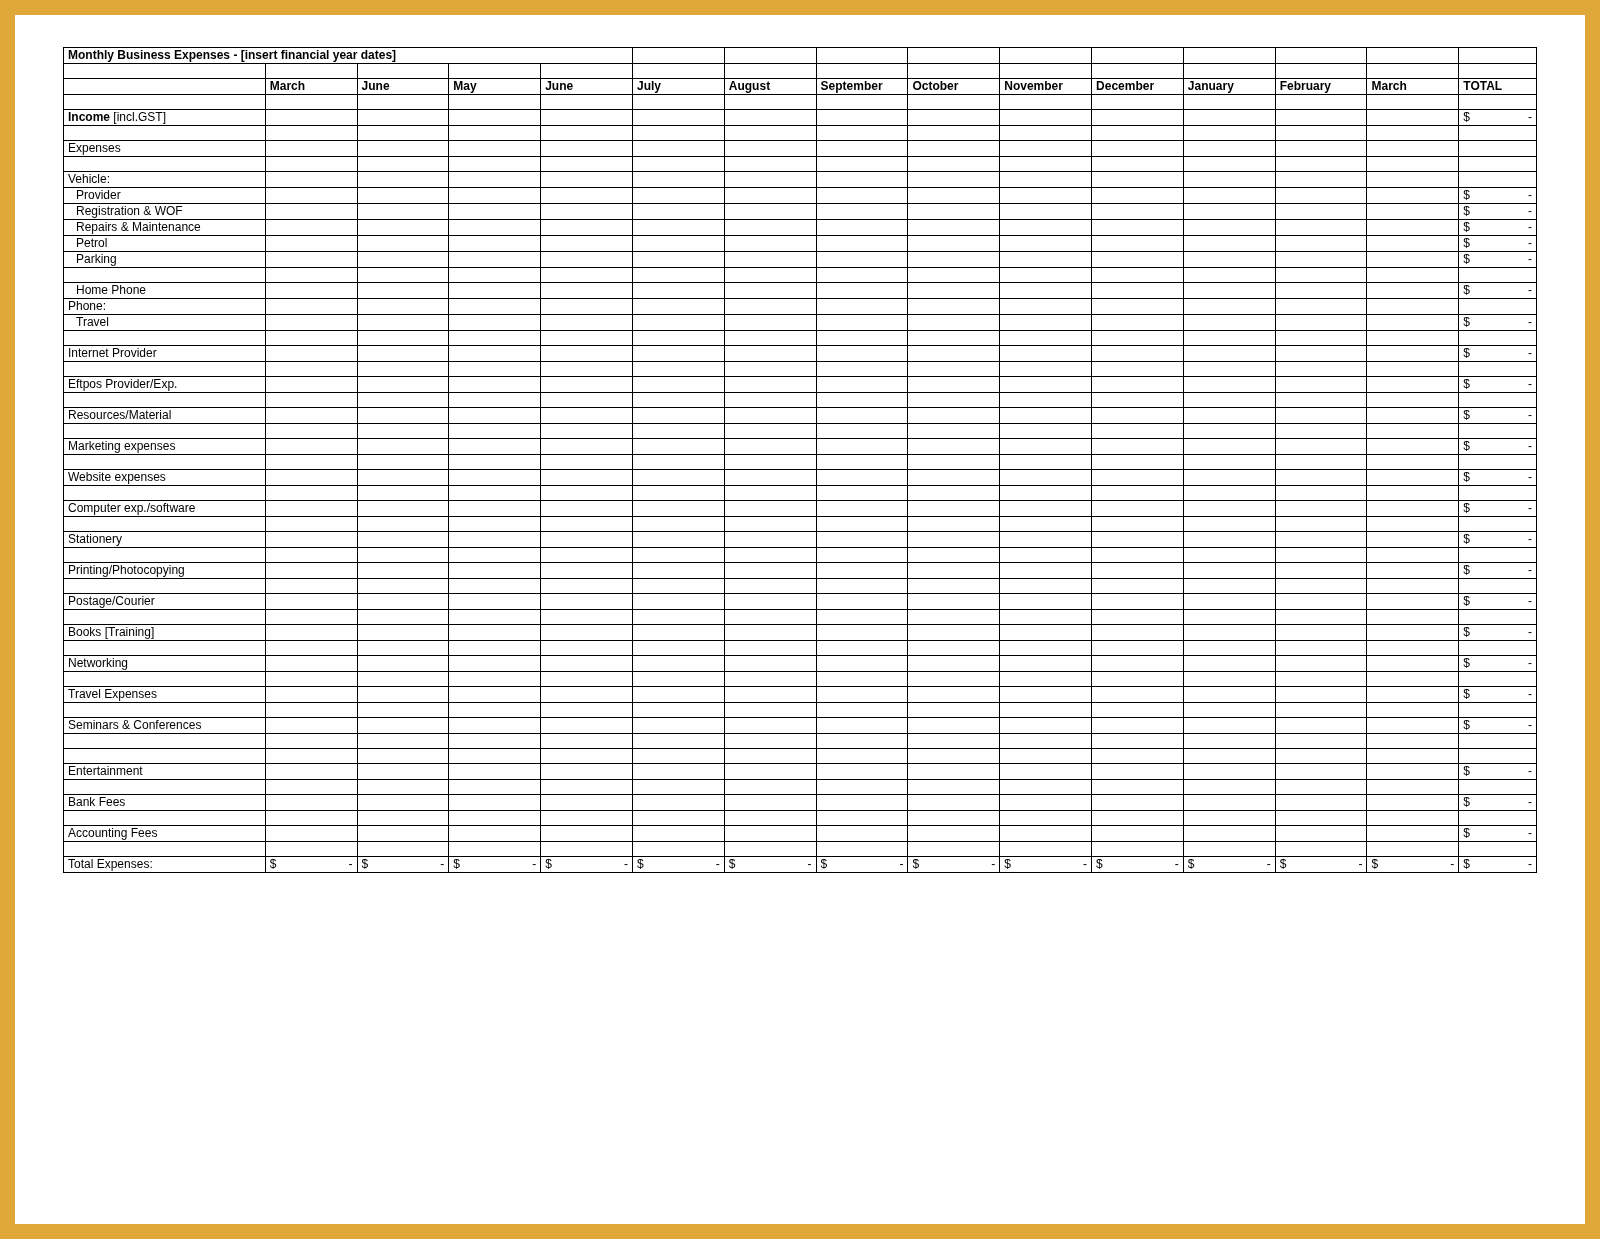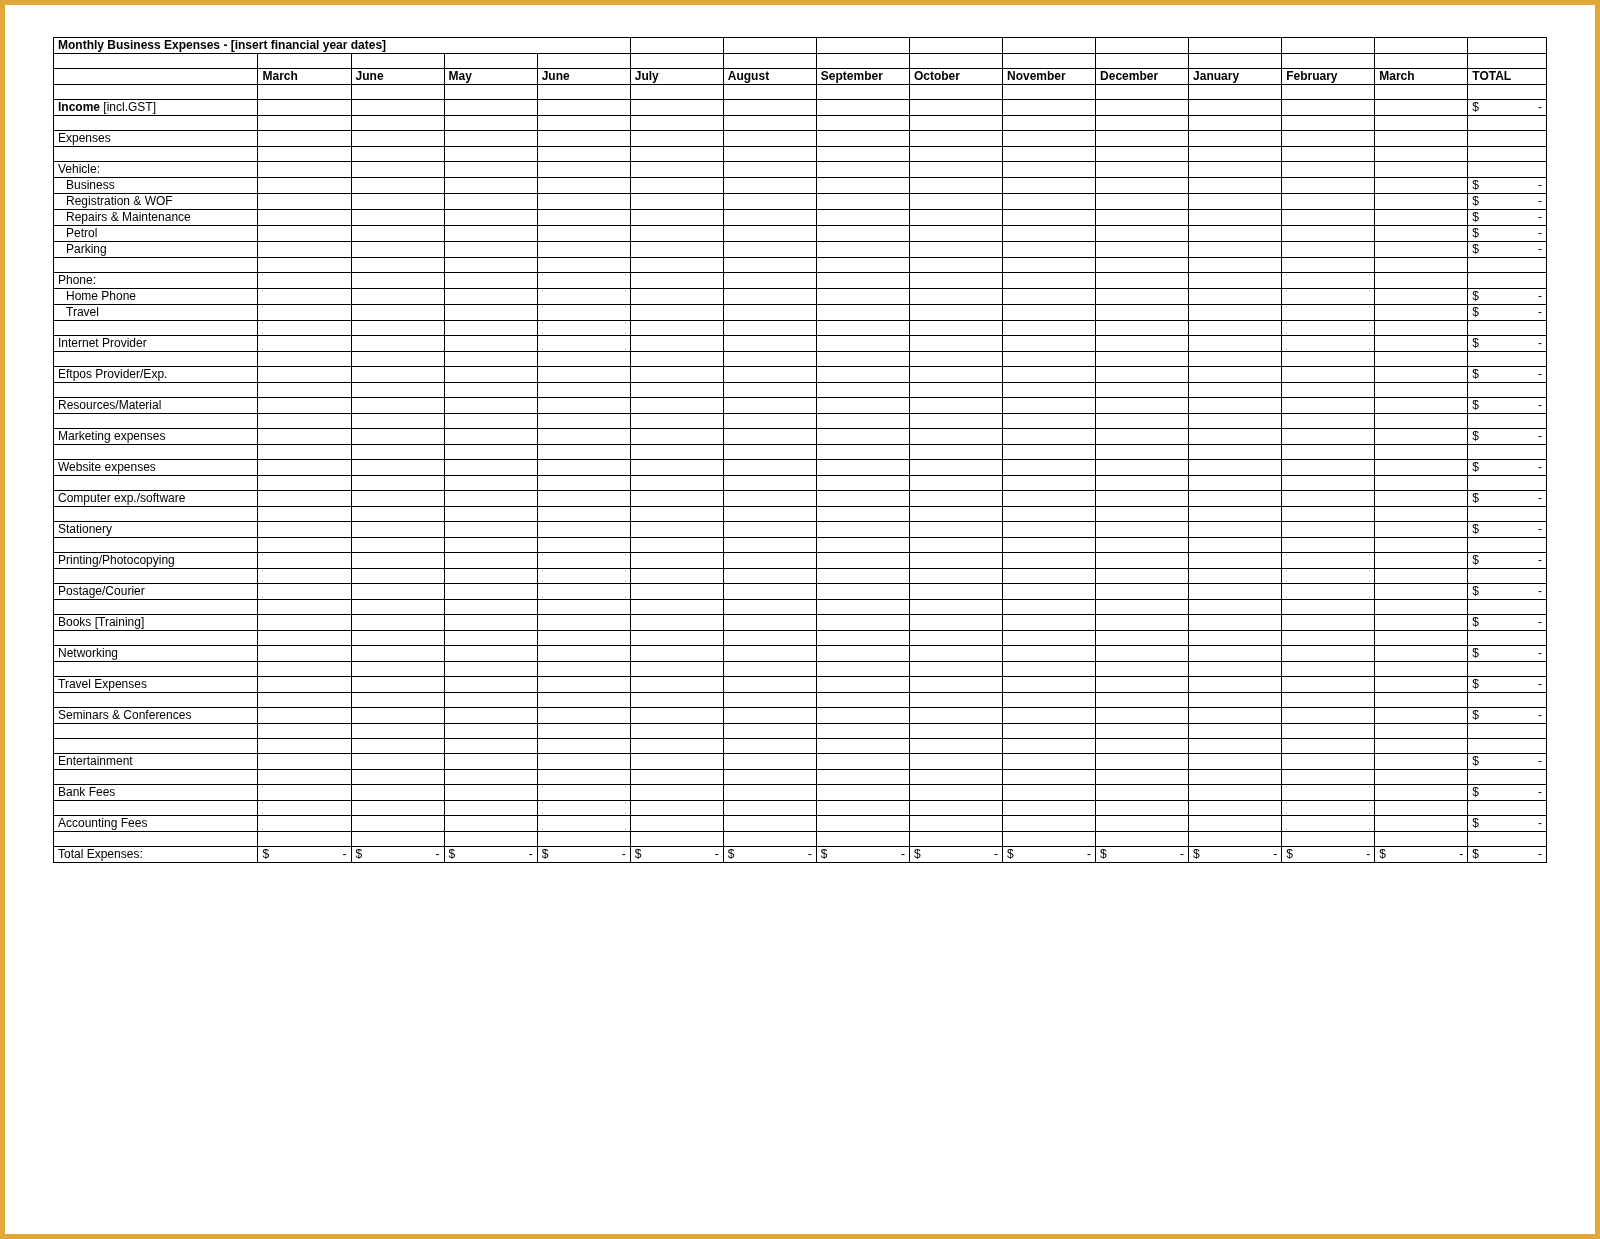--- a/index.html
+++ b/index.html
@@ -8,21 +8,21 @@
     padding: 0;
     background: #e0a838;
     font-family: Arial, Helvetica, sans-serif;
     font-size: 12px;
     color: #000;
   }
   .frame {
     width: 1600px;
     height: 1239px;
     background: #e0a838;
-    padding: 5px;
+    padding: 15px;
   }
   .page {
     width: 100%;
     height: 100%;
     background: #fff;
     padding: 32px 48px 0 48px;
   }
   table {
     width: 100%;
     border-collapse: collapse;
@@ -221,21 +221,21 @@
             <td></td>
             <td></td>
             <td></td>
             <td></td>
             <td></td>
             <td></td>
             <td></td>
             <td></td>
           </tr>
           <tr>
-            <td class="indent">Business</td>
+            <td class="indent">Provider</td>
             <td></td>
             <td></td>
             <td></td>
             <td></td>
             <td></td>
             <td></td>
             <td></td>
             <td></td>
             <td></td>
             <td></td>
@@ -338,55 +338,55 @@
             <td></td>
             <td></td>
             <td></td>
             <td></td>
             <td></td>
             <td></td>
             <td></td>
             <td></td>
           </tr>
           <tr>
+            <td class="indent">Home Phone</td>
+            <td></td>
+            <td></td>
+            <td></td>
+            <td></td>
+            <td></td>
+            <td></td>
+            <td></td>
+            <td></td>
+            <td></td>
+            <td></td>
+            <td></td>
+            <td></td>
+            <td></td>
+            <td class="dollar">
+              <span class="sym">$</span>
+              <span class="val">-</span>
+            </td>
+          </tr>
+          <tr>
             <td>Phone:</td>
             <td></td>
             <td></td>
             <td></td>
             <td></td>
             <td></td>
             <td></td>
             <td></td>
             <td></td>
             <td></td>
             <td></td>
             <td></td>
             <td></td>
             <td></td>
             <td></td>
-          </tr>
-          <tr>
-            <td class="indent">Home Phone</td>
-            <td></td>
-            <td></td>
-            <td></td>
-            <td></td>
-            <td></td>
-            <td></td>
-            <td></td>
-            <td></td>
-            <td></td>
-            <td></td>
-            <td></td>
-            <td></td>
-            <td></td>
-            <td class="dollar">
-              <span class="sym">$</span>
-              <span class="val">-</span>
-            </td>
           </tr>
           <tr>
             <td class="indent">Travel</td>
             <td></td>
             <td></td>
             <td></td>
             <td></td>
             <td></td>
             <td></td>
             <td></td>

